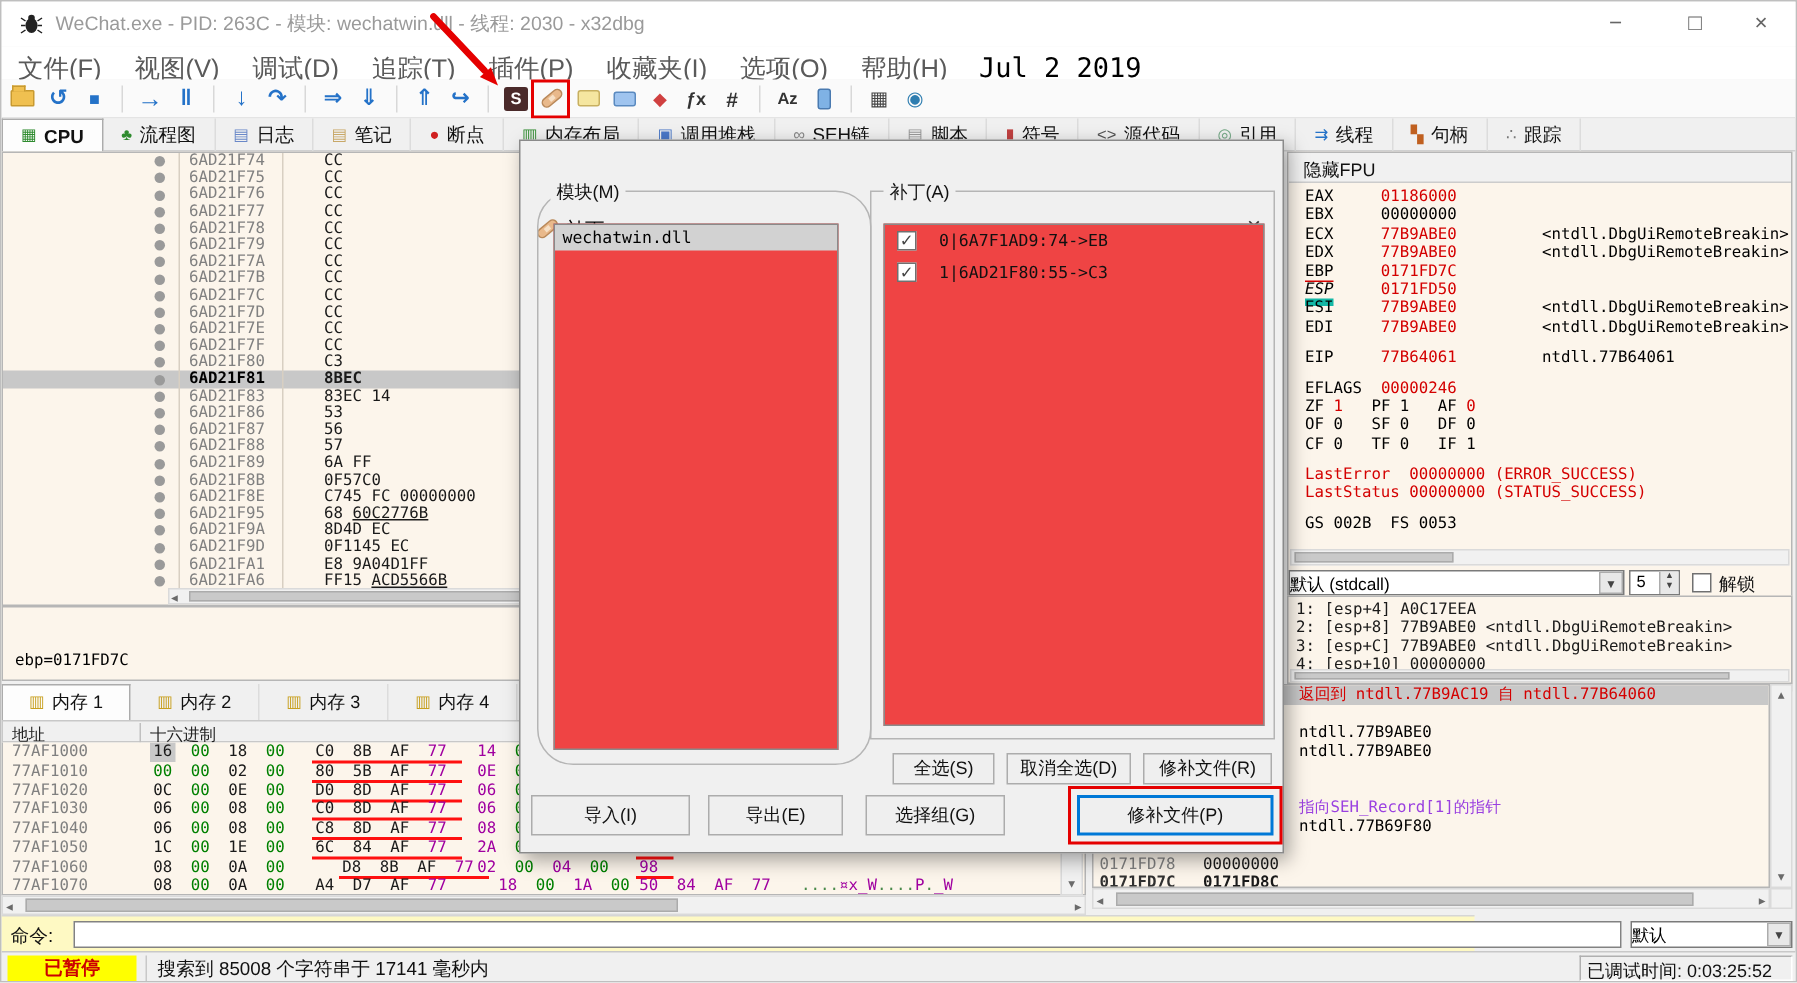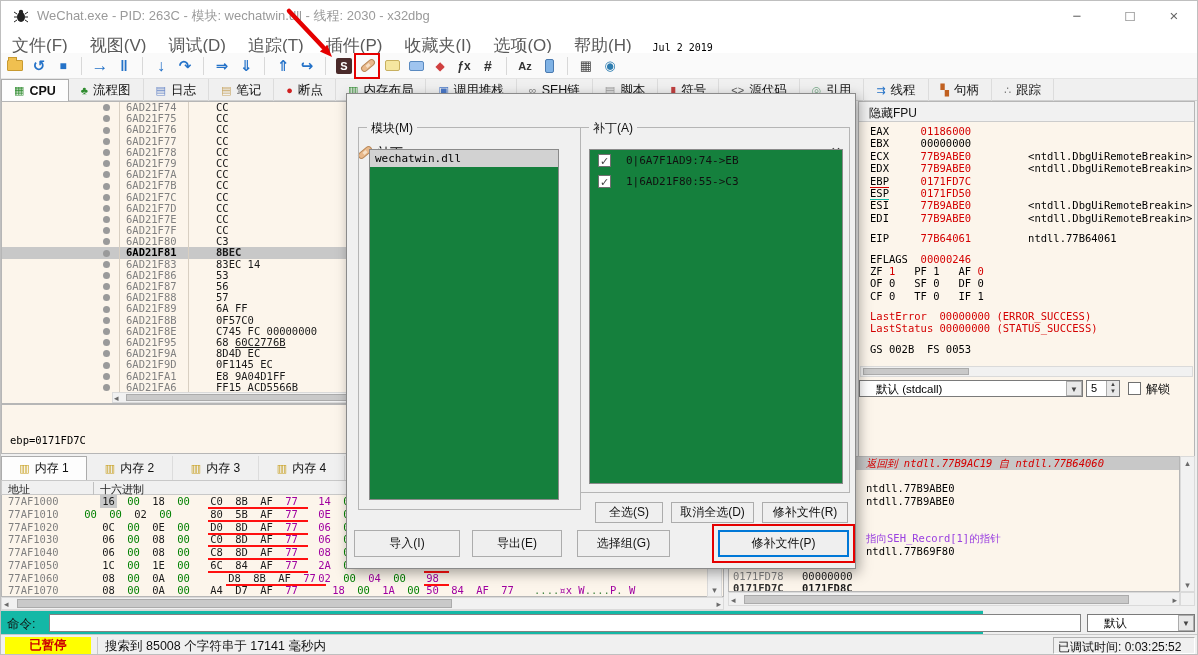--- a/index.html
+++ b/index.html
@@ -11,21 +11,21 @@
   
   .titlebar { position:absolute; left:0; top:0; width:1198px; height:30px; background:#FFFFFF; }
   .bugicon { position:absolute; left:12px; top:7px; width:16px; height:16px; }
   .title { position:absolute; left:36px; top:6px; font-size:13px; color:#9A9A9A; }
   .winbtn { position:absolute; top:0; width:46px; height:30px; text-align:center; line-height:30px; font-size:15px; color:#666; }
   .winbtn.min { left:1053px; } .winbtn.max { left:1106px; } .winbtn.cls { left:1150px; }
 
   
   .menubar { position:absolute; left:0; top:30px; width:1198px; height:22px; background:#FFFFFF; }
   .menuitem { display:inline-block; padding:3px 11px 0 11px; font-size:17px; color:#5A5A5A; height:22px; }
-  .builddate { display:inline-block; padding:3px 0 0 10px; font-size:10px; color:#000; font-family:"DejaVu Sans Mono",monospace; }
+  .builddate { display:inline-block; padding:3px 0 0 10px; font-size:18px; color:#000; font-family:"DejaVu Sans Mono",monospace; }
 
   
   .toolbar { position:absolute; left:0; top:52px; width:1198px; height:26px; background:#FAFAFA; border-bottom:1px solid #E4E4E4; display:flex; align-items:center; padding-left:4px; gap:4px; }
   .tbi { position:relative; width:20px; height:20px; display:flex; align-items:center; justify-content:center; }
   .tbsep { width:1px; height:18px; background:#D8D8D8; margin:0 4px; }
   .ic-glyph { font-size:15px; line-height:20px; font-weight:bold; }
   .ic-folder { width:16px; height:11px; background:#F0C050; border:1px solid #C89A30; border-radius:1px; position:relative; }
   .ic-folder:before { content:""; position:absolute; left:0; top:-4px; width:7px; height:3px; background:#F0C050; border:1px solid #C89A30; border-bottom:none; }
   .ic-sbox { width:16px; height:16px; background:#4A2A2A; color:#fff; font-size:11px; font-weight:bold; text-align:center; line-height:16px; border-radius:2px; }
   .ic-patch { width:16px; height:7px; background:#E9B98B; border:1px solid #B9895A; border-radius:4px; transform:rotate(-40deg); position:relative; }
@@ -76,66 +76,66 @@
   .bsel { background:#C8C8C8; }
   .agreen { color:#4A8A4A; } .apurp { color:#A000A0; }
 
   
   #regs { left:857px; top:100px; width:337px; height:360px; }
   .reghdr { height:20px; background:#F1F1F1; border-bottom:1px solid #CCC; font-size:12px; color:#111; padding:3px 0 0 10px; }
   #regrows { padding:3px 0 0 11px; font-size:10.5px; white-space:pre; font-family:"DejaVu Sans Mono",monospace; }
   .rrow { height:12.4px; line-height:12.4px; }
   .rblank { height:8px; }
   .uline-red { border-bottom:1px solid #D40000; }
-  .uline-green { border-bottom:1px solid #14b8a6; }
+  .uline-green { border-bottom:5px solid #14b8a6;font-style:italic; }
 
   
   .convrow { position:absolute; left:857px; top:379px; width:337px; height:17px; }
   .combo { position:absolute; background:#FFF; border:1px solid #7A7A7A; font-size:11.5px; height:17px; }
-  .combo .txt { position:absolute; left:16px; top:1px; }
+  .combo .txt { position:absolute; left:0; top:1px; }
   .combo .btn { position:absolute; right:0; top:0; width:16px; height:15px; background:#E8E8E8; border-left:1px solid #ACACAC; color:#444; font-size:8px; text-align:center; line-height:15px; }
   .spin { position:absolute; left:228px; width:34px; height:17px; background:#FFF; border:1px solid #7A7A7A; font-size:11px; }
   .spin .val { position:absolute; left:4px; top:1px; }
   .spin .ud { position:absolute; right:0; top:0; width:13px; height:15px; border-left:1px solid #ACACAC; background:#E8E8E8; font-size:6px; color:#444; line-height:7px; text-align:center; }
   .chk { position:absolute; width:13px; height:13px; background:#FFF; border:1px solid #707070; font-size:11px; line-height:12px; text-align:center; color:#444; }
   .chklabel { position:absolute; font-size:12px; color:#111; }
 
   
   #args { left:857px; top:396px; width:337px; height:59px; }
   #argrows { padding:2px 0 0 5px; font-size:10.5px; line-height:12.4px; white-space:pre; font-family:"DejaVu Sans Mono",monospace; color:#1A1A1A; }
 
   
   #stack { left:727px; top:455px; width:452px; height:136px; }
   .srow { position:relative; height:12.55px; font-size:10.5px; line-height:12.55px; font-family:"DejaVu Sans Mono",monospace; }
   .srow.sel { background:#C8C8C8; }
   .srow .addr { position:absolute; left:4px; color:#808080; }
   .srow .val { position:absolute; left:73px; color:#1A1A1A; }
   .srow .cmt { position:absolute; left:137px; white-space:pre; }
-  .cred { color:#D40000;font-style:italic; } .cpurp { color:#9A40E0; }
+  .cred { color:#D40000; } .cpurp { color:#9A40E0; }
 
   
   .dialog { position:absolute; left:345px; top:92px; width:510px; height:476px; background:#F0F0F0; border:1px solid #8A8A8A; box-shadow:3px 4px 12px rgba(0,0,0,.35); z-index:50; }
   .dlg-title { position:absolute; left:0; top:0; width:100%; height:28px;margin-top:44px; }
   .dlg-title .txt { position:absolute; left:30px; top:6px; font-size:13px; color:#000; }
   .dlg-title .dlgicon { position:absolute; left:10px; top:11px; }
   .dlg-x { position:absolute; right:8px; top:4px; width:22px; height:20px; text-align:center; font-size:16px; color:#333; line-height:20px; }
   .group { position:absolute; border:1px solid #B5B5B5; }
   .group .glabel { position:absolute; left:8px; top:-8px; background:#F0F0F0; padding:0 4px; font-size:12px; color:#111; }
-  .listbox { position:absolute; background:#15803d; border:1px solid #8A8A8A; overflow:hidden; }
+  .listbox { position:absolute; background:#ef4444; border:1px solid #8A8A8A; overflow:hidden; }
   .mitem { height:17px; font-size:11px; line-height:17px; padding-left:5px; font-family:"DejaVu Sans Mono",monospace; }
   .mitem.sel { background:#D2D2D2; }
   .prow { position:relative; height:21px; }
   .prow .cb { position:absolute; left:8px; top:4px; }
   .prow .ptxt { position:absolute; left:36px; top:4px; font-size:11px; font-family:"DejaVu Sans Mono",monospace; color:#111; }
   .btn { position:absolute; background:#EFEFEF; border:1px solid #ACACAC; font-size:12px; color:#111; text-align:center; }
   .btn.focus { border:2px solid #0078D7; }
   .redbox { position:absolute; border:2px solid #E50000; z-index:60; }
 
   
-  .cmdbar { position:absolute; left:0; top:609px; width:982px; height:24px; background:#14b8a6; border-top:1px solid #D6D6D6; }
+  .cmdbar { position:absolute; left:0; top:609px; width:982px; height:24px; background:#fef9c3; border-top:1px solid #D6D6D6; }
   .cmdlabel { position:absolute; left:6px; top:5px; font-size:12.5px; color:#111; }
   .cmdinput { position:absolute; left:48px; top:3px; width:1032px; height:18px; background:#FFF; border:1px solid #828282; font-size:11px; padding:0 3px; font-family:"DejaVu Sans Mono",monospace; }
   .statusbar { position:absolute; left:0; top:633px; width:1198px; height:22px; background:#F0F0F0; border-top:1px solid #C8C8C8; }
   .paused { position:absolute; left:4px; top:2px; width:86px; height:17px; background:#FFFF00; color:#CC0000; font-weight:bold; font-size:12.5px; text-align:center; line-height:17px; }
   .statmsg { position:absolute; left:104px; top:3px; font-size:12.5px; color:#111; }
   .statsep { position:absolute; left:96px; top:2px; width:1px; height:17px; background:#C8C8C8; }
   .timecell { position:absolute; left:1052px; top:2px; width:142px; height:17px; border:1px solid #B0B0B0; border-bottom-color:#FFF; border-right-color:#FFF; font-size:12px; color:#111; padding:1px 4px 0 4px; }
 
   .arrowsvg { position:absolute; left:0; top:0; z-index:90; pointer-events:none; }
 </style>
@@ -380,21 +380,21 @@
   <div class="pane" id="dumpbody">
       <div class="mrow">
         <span class="addr">77AF1000</span>
         <span class="grp" style="left: 98px;"><span><span class="b bblack bsel">16</span><span class="b bgreen">00</span><span class="b bblack">18</span><span class="b bgreen">00</span></span></span>
         <span class="grp" style="left: 206px;"><span class="ptru"><span class="b bblack">C0</span><span class="b bblack">8B</span><span class="b bblack">AF</span><span class="b bpurp">77</span></span></span>
         <span class="grp" style="left: 314px;"><span><span class="b bpurp">14</span><span class="b bgreen">00</span><span class="b bpurp">16</span><span class="b bgreen">00</span></span></span>
         <span class="grp" style="left: 422px;"><span class="ptru"><span class="b bpurp">38</span></span></span>
       </div>
       <div class="mrow">
         <span class="addr">77AF1010</span>
-        <span class="grp" style="left: 80px;"><span><span class="b bgreen">00</span><span class="b bgreen">00</span><span class="b bblack">02</span><span class="b bgreen">00</span></span></span>
+        <span class="grp" style="left: 98px;"><span><span class="b bgreen">00</span><span class="b bgreen">00</span><span class="b bblack">02</span><span class="b bgreen">00</span></span></span>
         <span class="grp" style="left: 206px;"><span class="ptru"><span class="b bblack">80</span><span class="b bblack">5B</span><span class="b bblack">AF</span><span class="b bpurp">77</span></span></span>
         <span class="grp" style="left: 314px;"><span><span class="b bpurp">0E</span><span class="b bgreen">00</span><span class="b bpurp">10</span><span class="b bgreen">00</span></span></span>
         <span class="grp" style="left: 422px;"><span class="ptru"><span class="b bpurp">E0</span></span></span>
       </div>
       <div class="mrow">
         <span class="addr">77AF1020</span>
         <span class="grp" style="left: 98px;"><span><span class="b bblack">0C</span><span class="b bgreen">00</span><span class="b bblack">0E</span><span class="b bgreen">00</span></span></span>
         <span class="grp" style="left: 206px;"><span class="ptru"><span class="b bblack">D0</span><span class="b bblack">8D</span><span class="b bblack">AF</span><span class="b bpurp">77</span></span></span>
         <span class="grp" style="left: 314px;"><span><span class="b bpurp">06</span><span class="b bgreen">00</span><span class="b bpurp">08</span><span class="b bgreen">00</span></span></span>
         <span class="grp" style="left: 422px;"><span class="ptru"><span class="b bpurp">B0</span></span></span>
@@ -460,20 +460,26 @@
       <span class="btn">▼</span>
     </div>
     <div class="spin">
       <span class="val">5</span>
       <span class="ud"><span>▲</span><br><span>▼</span></span>
     </div>
     <span class="chk" style="left:270px; top:2px;"></span>
     <span class="chklabel" style="left:288px; top:1px;">解锁</span>
   </div>
 
+  <div class="pane" id="args">
+    <div id="argrows"><div>1: [esp+4] A0C17EEA</div><div>2: [esp+8] 77B9ABE0 &lt;ntdll.DbgUiRemoteBreakin&gt;</div><div>3: [esp+C] 77B9ABE0 &lt;ntdll.DbgUiRemoteBreakin&gt;</div><div>4: [esp+10] 00000000</div></div>
+    <div class="sb" style="left:1px; top:48px; width:333px; height:9px;">
+      <div class="sbthumb" style="left:2px; top:1px; width:290px; height:5px;"></div>
+    </div>
+  </div>
 
   <div class="pane" id="stack">
       <div class="srow sel">
         <span class="cmt cred">返回到 ntdll.77B9AC19 自 ntdll.77B64060</span>
       </div>
       <div class="srow"></div>
       <div class="srow">
         <span class="cmt">ntdll.77B9ABE0</span>
       </div>
       <div class="srow">
@@ -508,21 +514,21 @@
   </div>
   <div class="sb" style="left:1179px; top:591px; width:15px; height:14px;"></div>
 
   <div class="dialog">
     <div class="dlg-title">
       <span class="dlgicon ic-patch"></span>
       <span class="txt">补丁</span>
       <span class="dlg-x">×</span>
     </div>
 
-    <div class="group" style="left:11px; top:33px; width:223px; height:383px;">
+    <div class="group" style="left:11px; top:33px; width:223px; height:383px;border-radius:24px;">
       <span class="glabel">模块(M)</span>
       <div class="listbox" style="left:10px; top:21px; width:190px; height:351px;" id="modlist">
           <div class="mitem sel">wechatwin.dll</div>
         </div>
     </div>
 
     <div class="group" style="left:233px; top:33px; width:270px; height:366px;">
       <span class="glabel">补丁(A)</span>
       <div class="listbox" style="left:8px; top:21px; width:254px; height:335px;" id="patchlist">
           <div class="prow">

